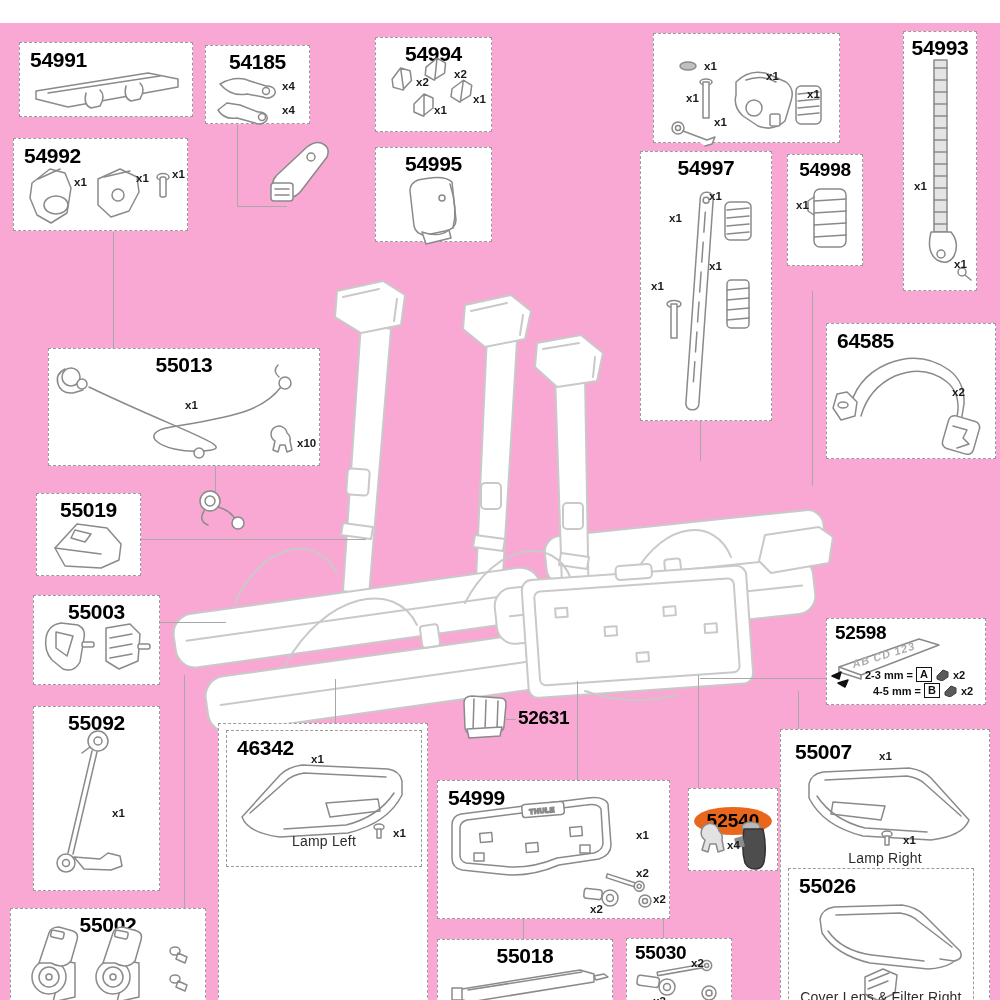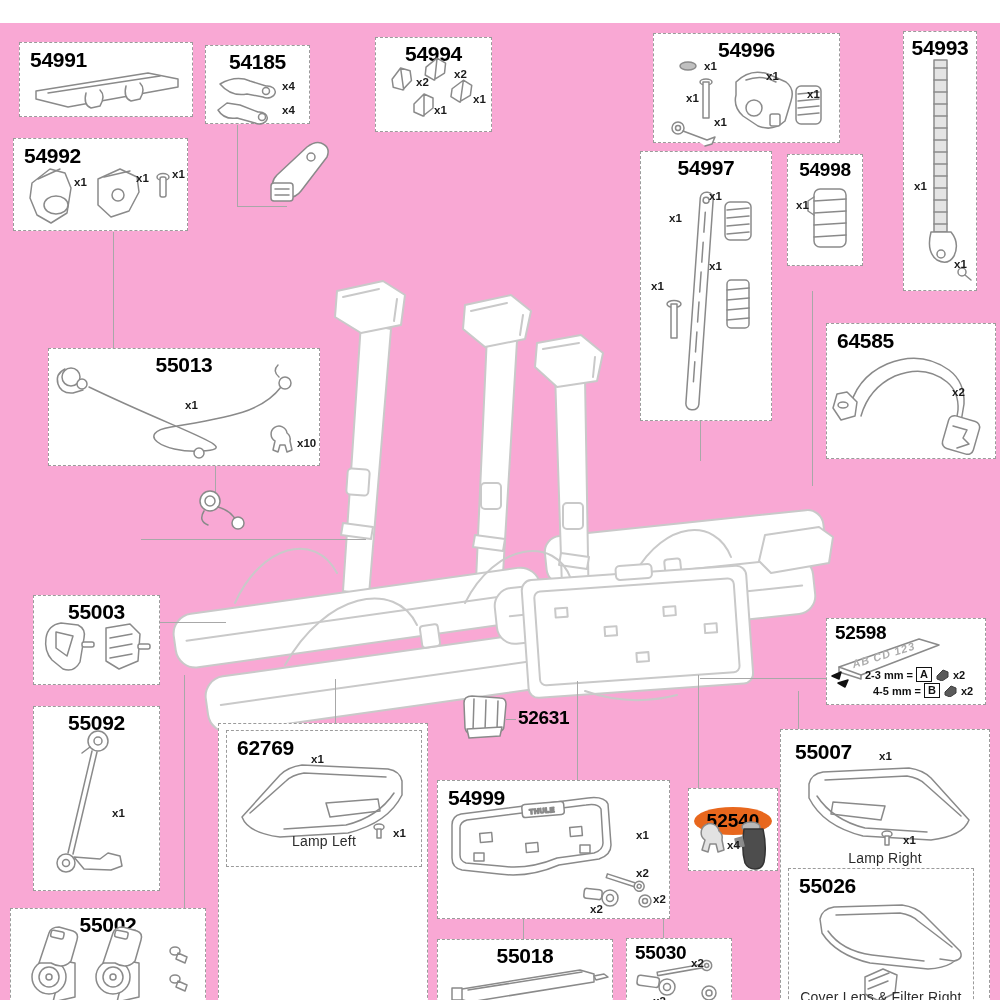--- a/index.html
+++ b/index.html
@@ -156,23 +156,33 @@
         <path d="M38,66 l10,-10 9,4 0,10 -10,8 -9,-4 z M48,56 l0,22"></path>
         <path d="M76,52 l10,-10 9,4 0,10 -10,8 -9,-4 z M86,42 l0,22" transform="rotate(8 85 52)"></path>
       </g>
     </svg>
     <span class="qty" style="left:40px;top:38px">x2</span>
     <span class="qty" style="left:78px;top:30px">x2</span>
     <span class="qty" style="left:58px;top:66px">x1</span>
     <span class="qty" style="left:97px;top:55px">x1</span>
   </div>
 
+  <div class="pbox" style="left:375px;top:124px;width:117px;height:95px">
+    <div class="pnum tc">54995</div>
+    <svg class="part" style="left:4px;top:24px" width="110" height="68">
+      <g class="ps">
+        <path d="M38,8 q26,-6 34,2 l4,38 q0,9 -11,11 l-19,4 q-10,0 -12,-9 l-4,-35 q0,-8 8,-11 z"></path>
+        <path class="psn" d="M70,12 q8,24 3,44"></path>
+          <circle cx="62" cy="26" r="3"></circle>
+        <path d="M42,60 q17,6 27,-2 l2,8 -25,6 z"></path>
+      </g>
+    </svg>
+  </div>
 
   <div class="pbox" style="left:653px;top:10px;width:187px;height:110px">
-    <div class="pnum tc">54996</div>
     <svg class="part" style="left:0;top:0" width="187" height="110">
       <g class="ps">
         <ellipse cx="34" cy="32" rx="8" ry="4" fill="#c0c0c0"></ellipse>
         <ellipse cx="52" cy="48" rx="6" ry="3"></ellipse>
           <rect x="49" y="48" width="6" height="36"></rect>
         <circle cx="24" cy="94" r="6"></circle>
           <circle cx="24" cy="94" r="2.5"></circle>
           <path d="M29,97 l24,9 8,-3 -3,7 -7,2"></path>
         <path d="M82,48 q14,-14 32,-8 l18,8 q9,7 5,19 l-6,20 q-12,11 -27,5 l-15,-10 q-10,-9 -7,-21 z"></path>
         <circle cx="100" cy="74" r="8"></circle>
@@ -326,20 +336,30 @@
 
   <svg class="part" style="left:194px;top:460px" width="56" height="52">
     <g class="ps">
       <circle cx="16" cy="18" r="10"></circle>
         <circle cx="16" cy="18" r="5"></circle>
       <path class="psn" d="M24,24 q14,4 18,14 M10,28 q-6,10 4,14"></path>
       <circle cx="44" cy="40" r="6"></circle>
     </g>
   </svg>
 
+  <div class="pbox" style="left:36px;top:470px;width:105px;height:83px">
+    <div class="pnum tc">55019</div>
+    <svg class="part" style="left:4px;top:6px" width="97" height="75">
+      <g class="ps">
+        <path d="M14,48 L36,24 l30,4 14,16 -2,16 -18,8 -36,-2 z"></path>
+        <path d="M34,30 l16,4 -6,8 -14,-4 z"></path>
+        <line x1="14" y1="48" x2="60" y2="54"></line>
+      </g>
+    </svg>
+  </div>
 
   <div class="pbox" style="left:33px;top:572px;width:127px;height:90px">
     <div class="pnum tc">55003</div>
     <svg class="part" style="left:0;top:0" width="127" height="90">
       <g class="ps">
         <path d="M12,42 q2,-13 15,-15 l17,2 q8,4 6,13 l-4,24 q-6,11 -17,7 l-11,-9 q-8,-9 -6,-22 z"></path>
         <path d="M22,36 l17,4 -6,20 -11,-8 z" fill="none"></path>
         <rect x="48" y="46" width="12" height="5" rx="2"></rect>
         <path d="M72,32 l24,-4 10,10 -2,27 -19,8 -13,-8 z"></path>
         <line x1="76" y1="42" x2="98" y2="38"></line>
@@ -429,21 +449,21 @@
       <path d="M6,14 q0,-7 8,-7 l28,2 q6,0 6,6 l-2,22 q0,5 -6,6 l-26,2 q-6,0 -7,-6 z"></path>
       <line x1="16" y1="10" x2="15" y2="42"></line>
         <line x1="28" y1="11" x2="27" y2="42"></line>
         <line x1="40" y1="12" x2="39" y2="40"></line>
       <path d="M9,40 l35,-2 -2,9 -31,2 z"></path>
     </g>
   </svg>
   <div class="pnum sm" style="left:518px;top:684px">52631</div>
 
   <div class="pbox" style="left:226px;top:707px;width:196px;height:137px">
-    <div class="pnum tl">62769</div>
+    <div class="pnum tl">46342</div>
     <svg class="part" style="left:3px;top:24px" width="190" height="92">
       <g class="ps">
         <path d="M12,62 L50,20 Q58,12 72,10 L158,14 Q170,16 172,26 L172,40 Q158,68 118,78 L50,82 Q18,78 12,62 Z"></path>
         <path class="psn" d="M20,58 L56,26 Q62,20 74,18 L156,22 M164,38 Q148,62 116,70 L54,74"></path>
         <path class="psn" d="M96,48 L148,44 L150,56 L100,62 Z"></path>
       </g>
     </svg>
     <svg class="part" style="left:144px;top:92px" width="20" height="20">
       <g class="ps">
           <ellipse cx="8" cy="4" rx="5" ry="3"></ellipse>

